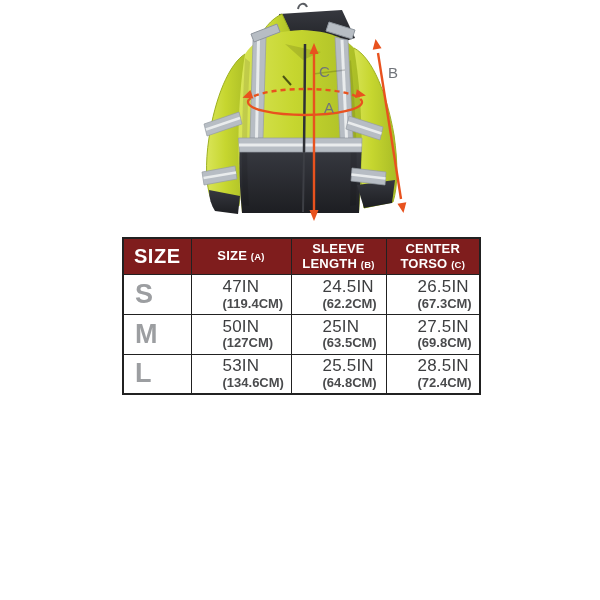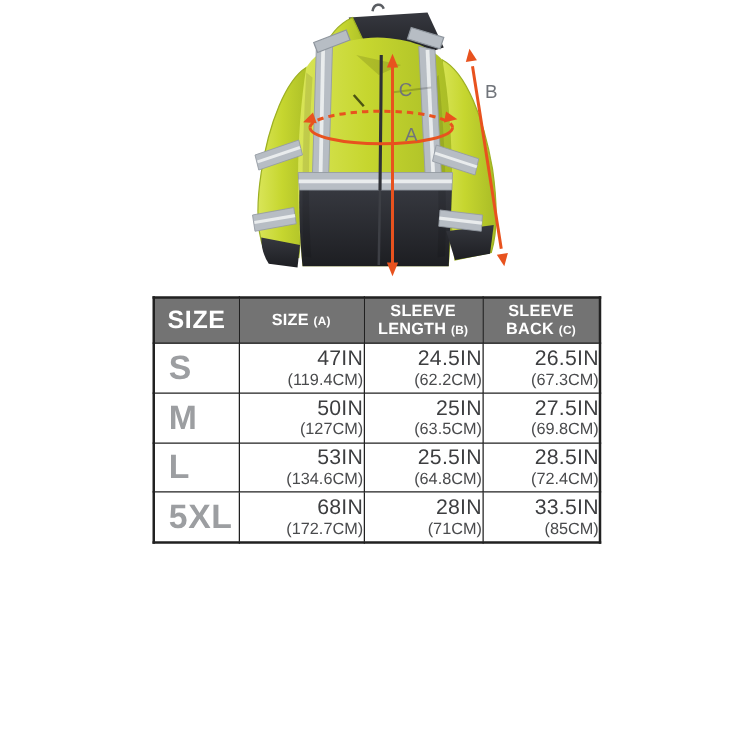--- a/index.html
+++ b/index.html
@@ -7,31 +7,31 @@
         font-family:"Liberation Sans", sans-serif;}
 
   
   .jacket-wrap{position:absolute;left:145px;top:0;width:310px;height:235px;}
 
   
   table.size-chart{position:absolute;left:122px;top:237px;width:357px;
     border-collapse:collapse;table-layout:fixed;border:2px solid #212121;}
   .size-chart th,.size-chart td{border:1px solid #212121;padding:0;vertical-align:middle;}
 
-  .size-chart thead th{background:#737373;color:#ffffff;height:35px;
+  .size-chart thead th{background:#7f1d1d;color:#ffffff;height:35px;
     font-weight:bold;text-align:center;font-size:13px;line-height:1.12;letter-spacing:.2px;margin-left:23px;}
   .size-chart thead th.col-size{font-size:20px;letter-spacing:.5px;}
   .size-chart thead .ref{font-size:9.5px;font-weight:bold;}
 
   .size-chart tbody tr{height:39.8px;}
   .size-chart td.size-cell{font-size:27px;font-weight:bold;color:#9C9EA1;
     text-align:left;padding-left:11px;letter-spacing:.5px;}
-  .size-chart td.val-cell{text-align:right;}
+  .size-chart td.val-cell{text-align:left;padding-left:31px;}
   .size-chart .in{font-size:17px;color:#3D3E40;line-height:1.05;letter-spacing:.2px;}
-  .size-chart .cm{font-size:13px;color:#4A4B4D;line-height:1.1;margin-top:1px;}
+  .size-chart .cm{font-size:13px;color:#4A4B4D;line-height:1.1;margin-top:1px;font-weight:bold;}
 </style>
 </head>
 <body>
 
 <div class="page">
 
   <div class="jacket-wrap">
     <svg width="310" height="235" viewBox="0 0 310 235">
       <defs>
         <linearGradient id="limeG" x1="0" y1="0" x2="1" y2="0">
@@ -118,21 +118,21 @@
         <col style="width:68px">
         <col style="width:100px">
         <col style="width:95px">
         <col style="width:94px">
       </colgroup>
     <thead>
       <tr>
         <th class="col-size"><span>SIZE</span></th>
         <th><span>SIZE</span> <span class="ref">(A)</span></th>
         <th><span>SLEEVE LENGTH</span> <span class="ref">(B)</span></th>
-        <th><span>SLEEVE BACK</span> <span class="ref">(C)</span></th>
+        <th><span>CENTER TORSO</span> <span class="ref">(C)</span></th>
       </tr>
     </thead>
     <tbody>
       <tr>
         <td class="size-cell">S</td>
         <td class="val-cell">
             <div class="in">47IN</div>
             <div class="cm">(119.4CM)</div>
           </td>
         <td class="val-cell">
@@ -167,30 +167,15 @@
           </td>
         <td class="val-cell">
             <div class="in">25.5IN</div>
             <div class="cm">(64.8CM)</div>
           </td>
         <td class="val-cell">
             <div class="in">28.5IN</div>
             <div class="cm">(72.4CM)</div>
           </td>
       </tr>
-      <tr>
-        <td class="size-cell">5XL</td>
-        <td class="val-cell">
-            <div class="in">68IN</div>
-            <div class="cm">(172.7CM)</div>
-          </td>
-        <td class="val-cell">
-            <div class="in">28IN</div>
-            <div class="cm">(71CM)</div>
-          </td>
-        <td class="val-cell">
-            <div class="in">33.5IN</div>
-            <div class="cm">(85CM)</div>
-          </td>
-      </tr>
     </tbody>
   </table>
 </div>
 
 </body></html>

